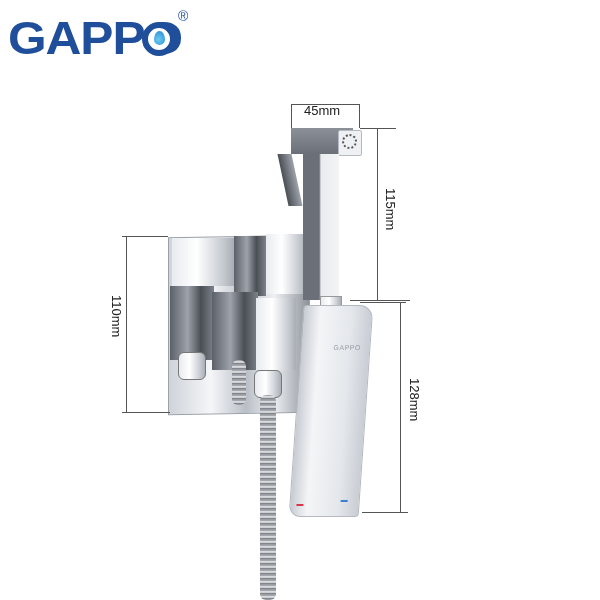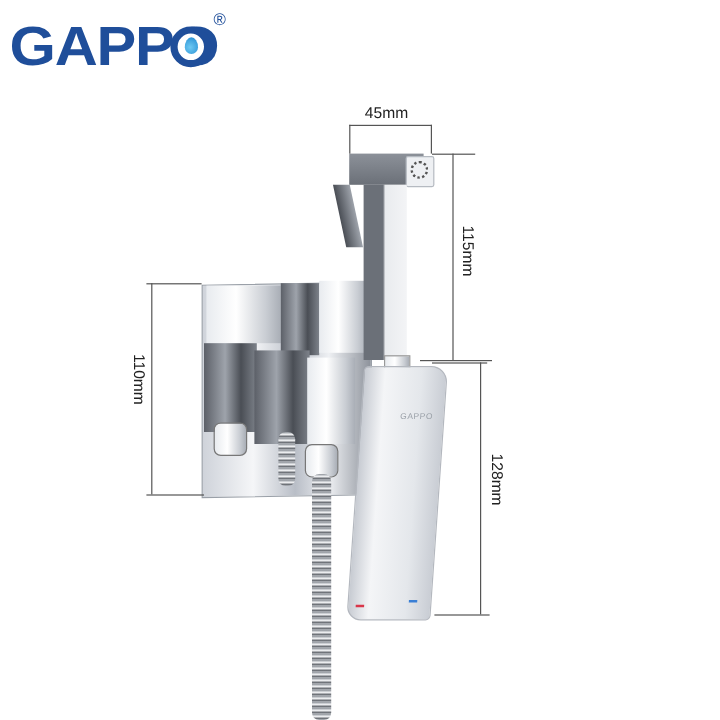--- a/index.html
+++ b/index.html
@@ -63,21 +63,21 @@
     <span style="position:absolute;left:32px;top:38px;font-size:7px;color:#9aa0a8;letter-spacing:0.5px;">GAPPO</span>
     <span style="position:absolute;left:6px;top:198px;width:7px;height:2px;background:#d9364a;"></span>
     <span style="position:absolute;left:50px;top:194px;width:7px;height:2px;background:#3a7fd5;"></span>
   </div>
 </div>
 
 <div>
   <div class="dim-line" style="left:291px;top:104px;width:69px;height:1px;"></div>
   <div class="dim-line" style="left:291px;top:104px;width:1px;height:24px;"></div>
   <div class="dim-line" style="left:359px;top:104px;width:1px;height:24px;"></div>
-  <span class="dim-label" style="left:304px;top:86px;">45mm</span>
+  <span class="dim-label" style="left:304px;top:103px;">45mm</span>
 </div>
 
 <div>
   <div class="dim-line" style="left:360px;top:128px;width:36px;height:1px;"></div>
   <div class="dim-line" style="left:377px;top:128px;width:1px;height:172px;"></div>
   <div class="dim-line" style="left:350px;top:300px;width:60px;height:1px;"></div>
   <span class="dim-label rot" style="left:398px;top:188px;">115mm</span>
 </div>
 
 <div>

